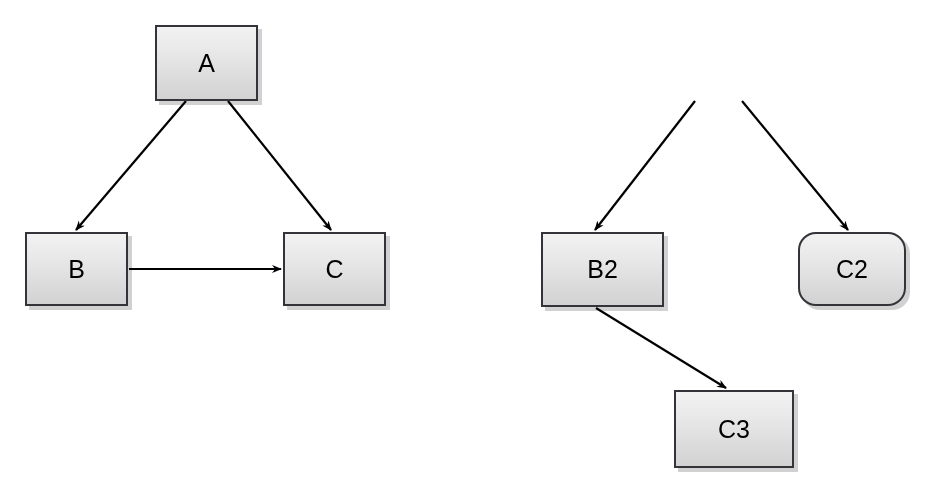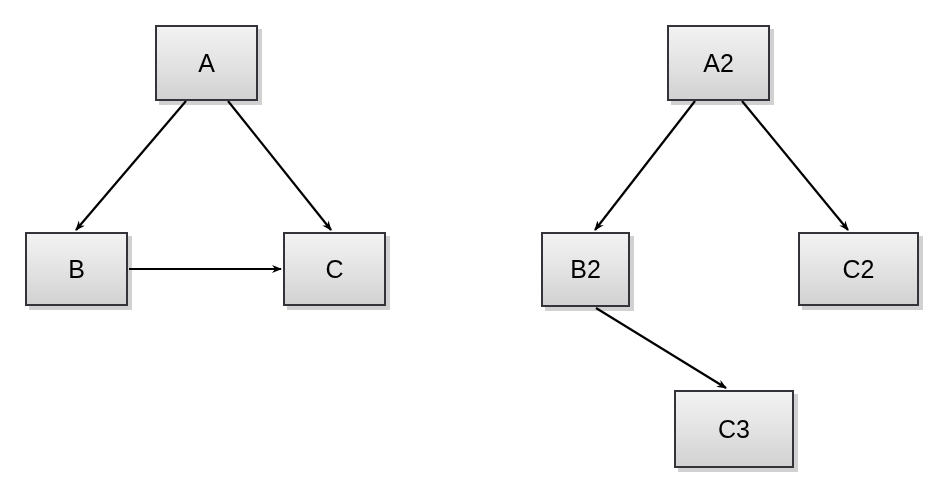--- a/index.html
+++ b/index.html
@@ -73,29 +73,26 @@
   </div>
 
   <div class="node" style="left:25px; top:232px; width:103px; height:74px;">
     <span class="node-label">B</span>
   </div>
 
   <div class="node" style="left:283px; top:232px; width:103px; height:74px;">
     <span class="node-label">C</span>
   </div>
 
-  <div class="node" style="left:667px; top:25px; width:103px; height:76px;">
-    <span class="node-label">A2</span>
-  </div>
 
-  <div class="node" style="left:541px; top:232px; width:89px; height:75px;">
+  <div class="node" style="left:541px; top:232px; width:123px; height:75px;">
     <span class="node-label">B2</span>
   </div>
 
-  <div class="node" style="left:798px; top:232px; width:121px; height:74px;">
+  <div class="node" style="left:798px; top:232px; width:108px; height:74px;border-radius:18px;">
     <span class="node-label">C2</span>
   </div>
 
   <div class="node" style="left:674px; top:390px; width:120px; height:78px;">
     <span class="node-label">C3</span>
   </div>
 
 </div>
 
 </body></html>

